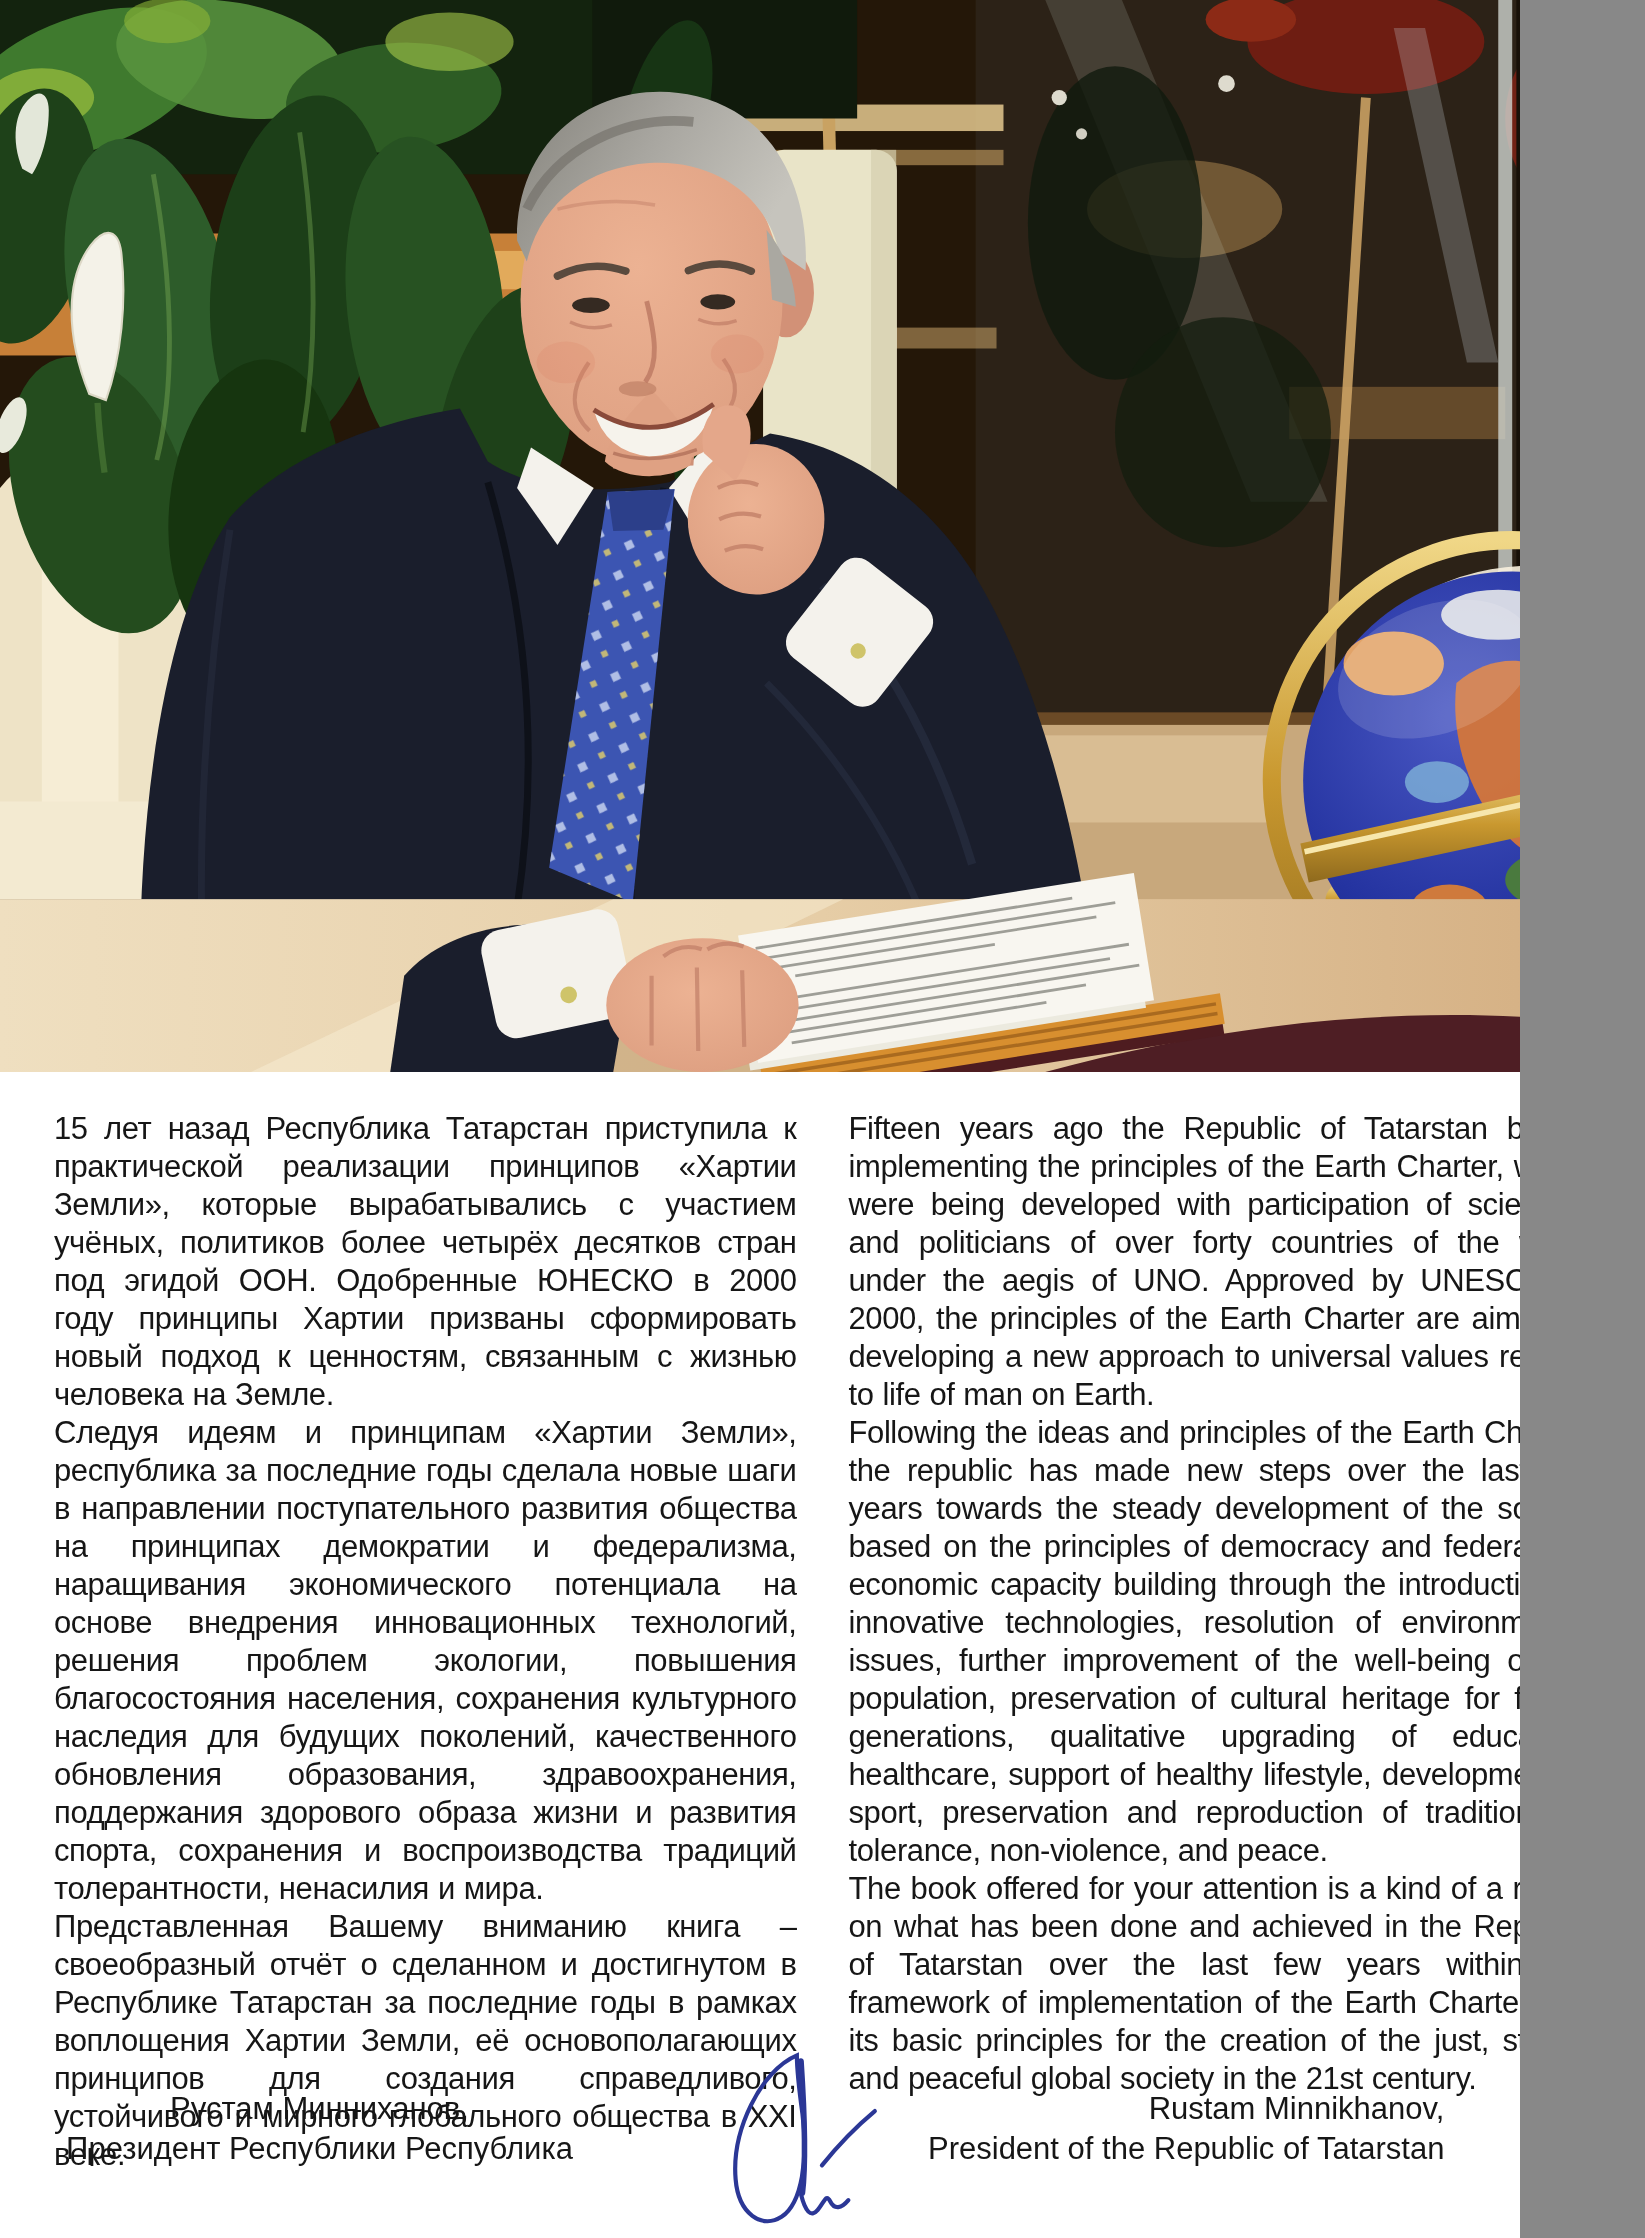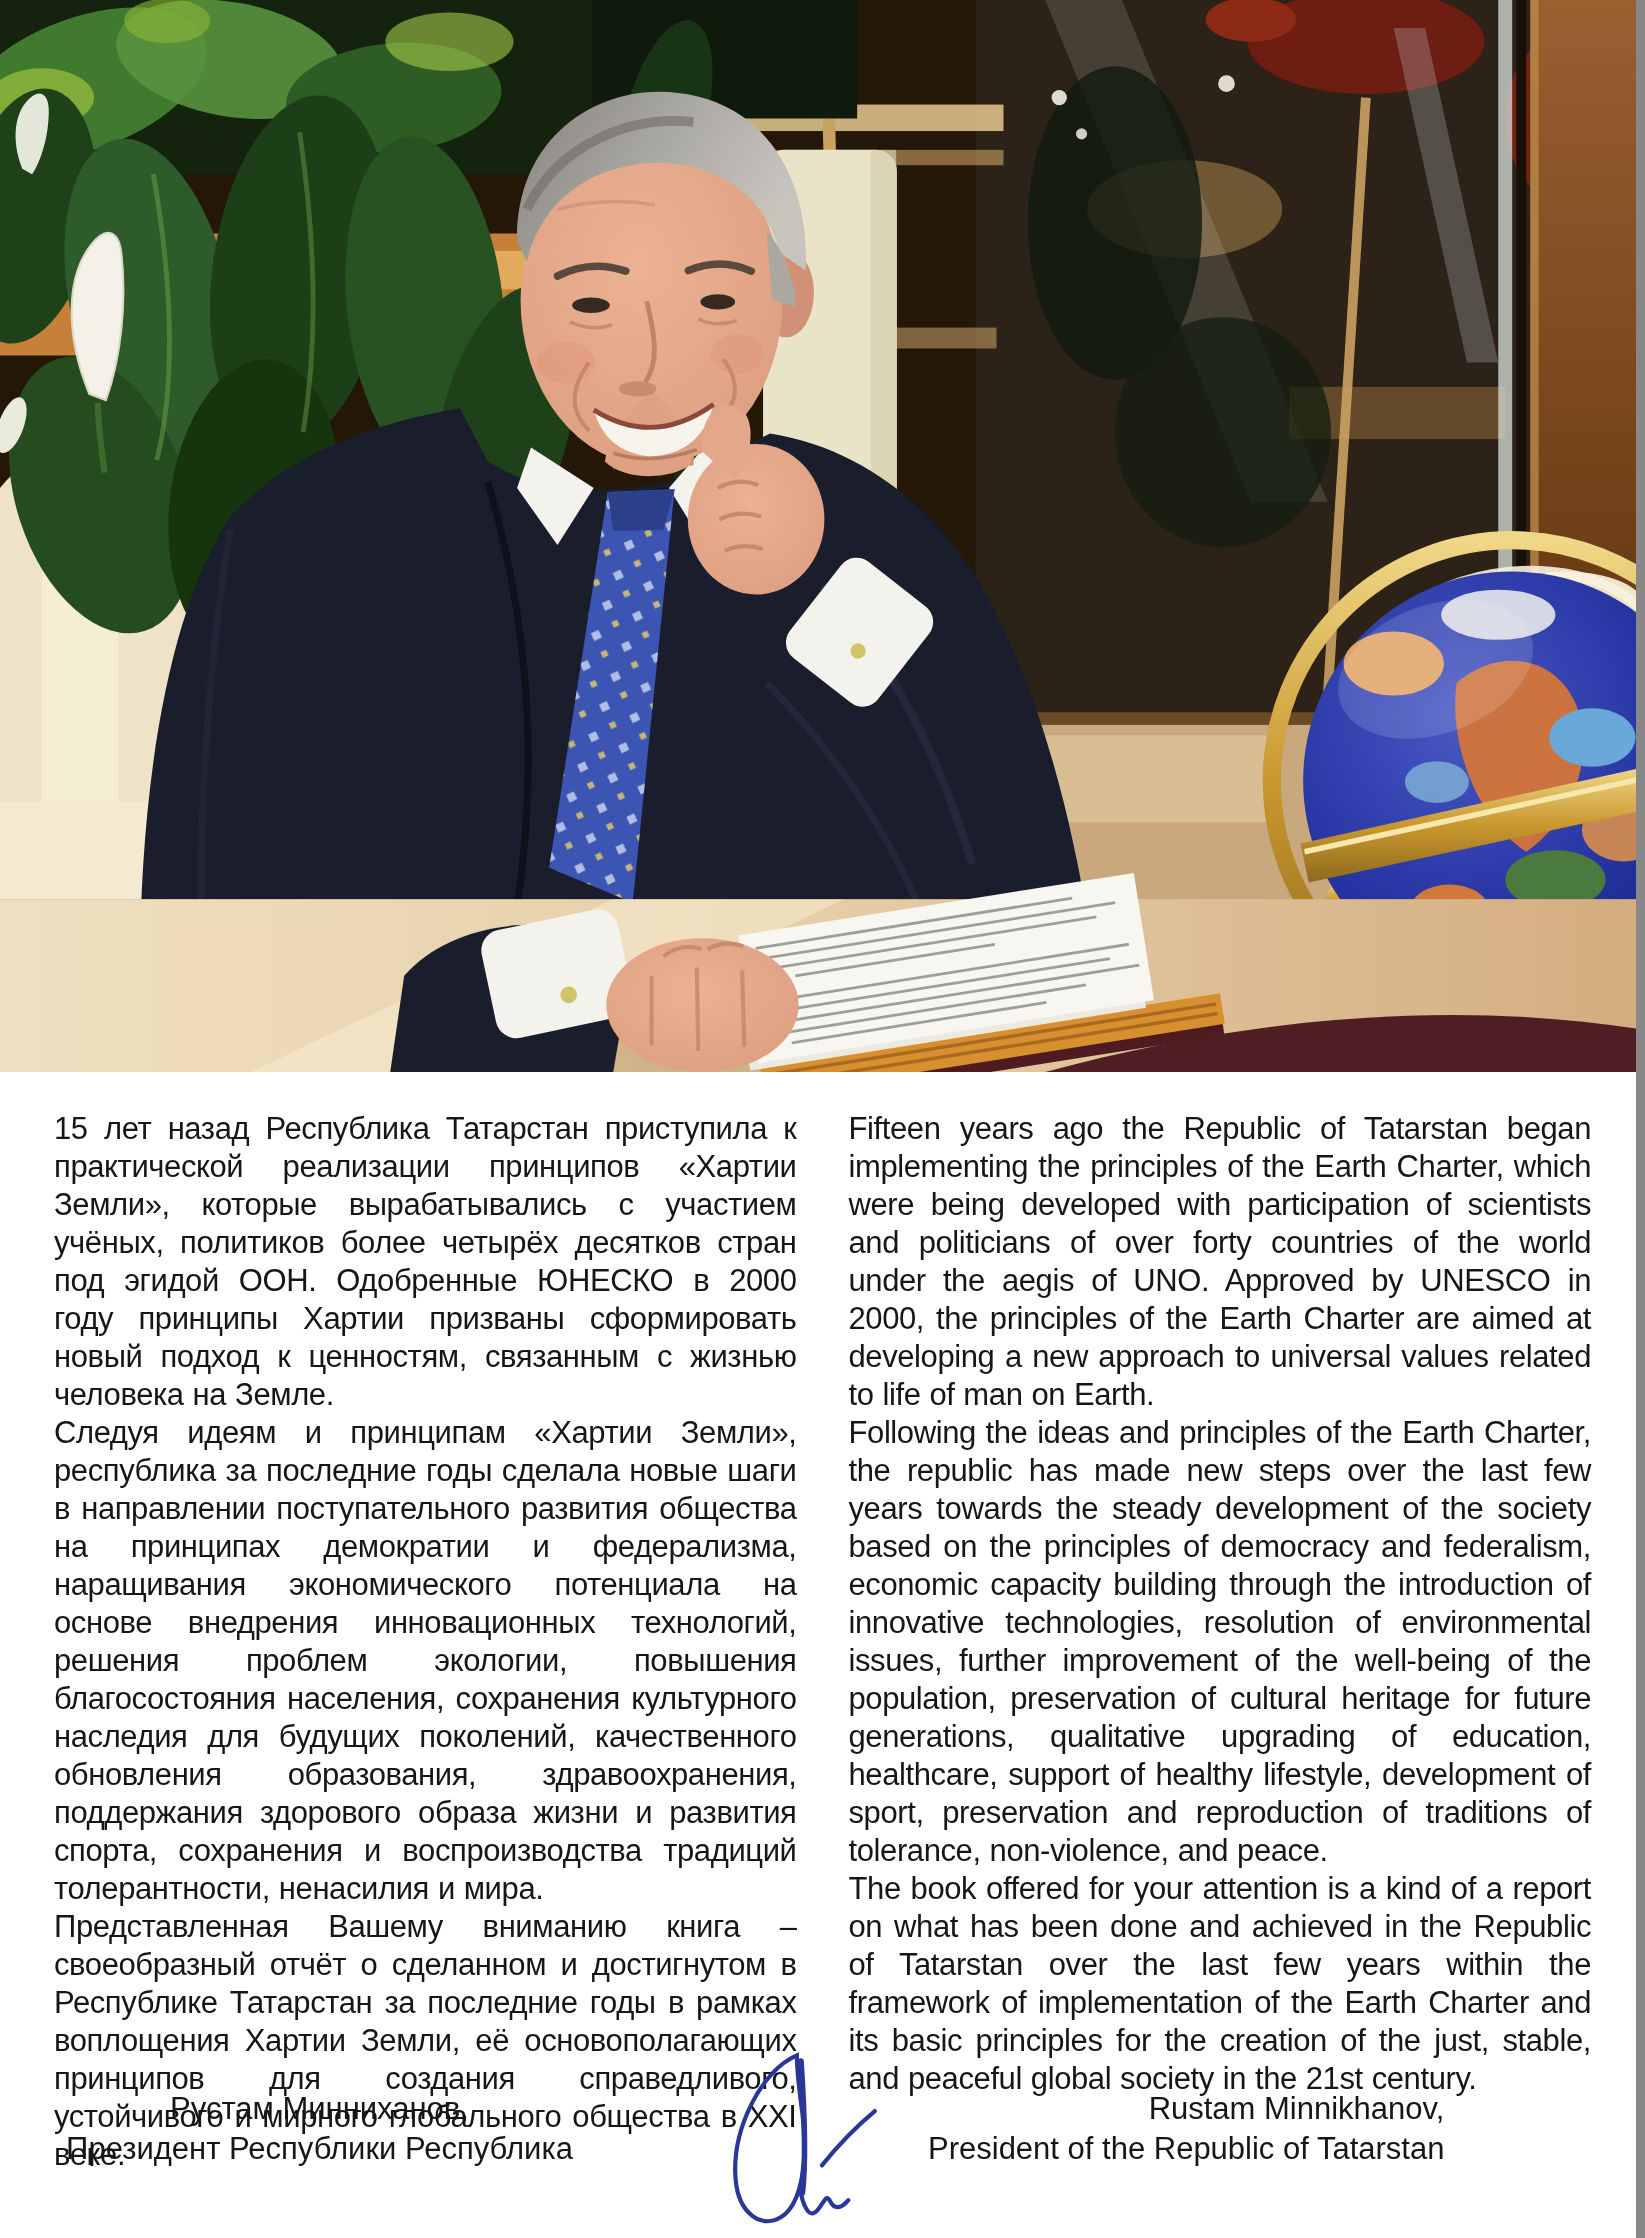--- a/index.html
+++ b/index.html
@@ -1,18 +1,18 @@
 <!DOCTYPE html>
 <html style="font-size:11px"><head>
 <meta charset="utf-8">
 <style>
   html,body{margin:0;padding:0;background:#888;}
   .page{
     position:relative;
-    width:1636px;height:2239px;
+    width:1520px;height:2239px;
     background:#ffffff;
     overflow:hidden;
     font-family:"Liberation Sans", sans-serif;
     color:#161616;
   }
   .photo-wrap{position:absolute;top:0;left:0;width:1646px;height:1072px;}
   .photo-wrap svg{display:block;width:100%;height:100%;}
   .columns{
     position:absolute;top:1110px;left:54px;width:1537px;
     display:grid;grid-template-columns:1fr 1fr;column-gap:52px;

